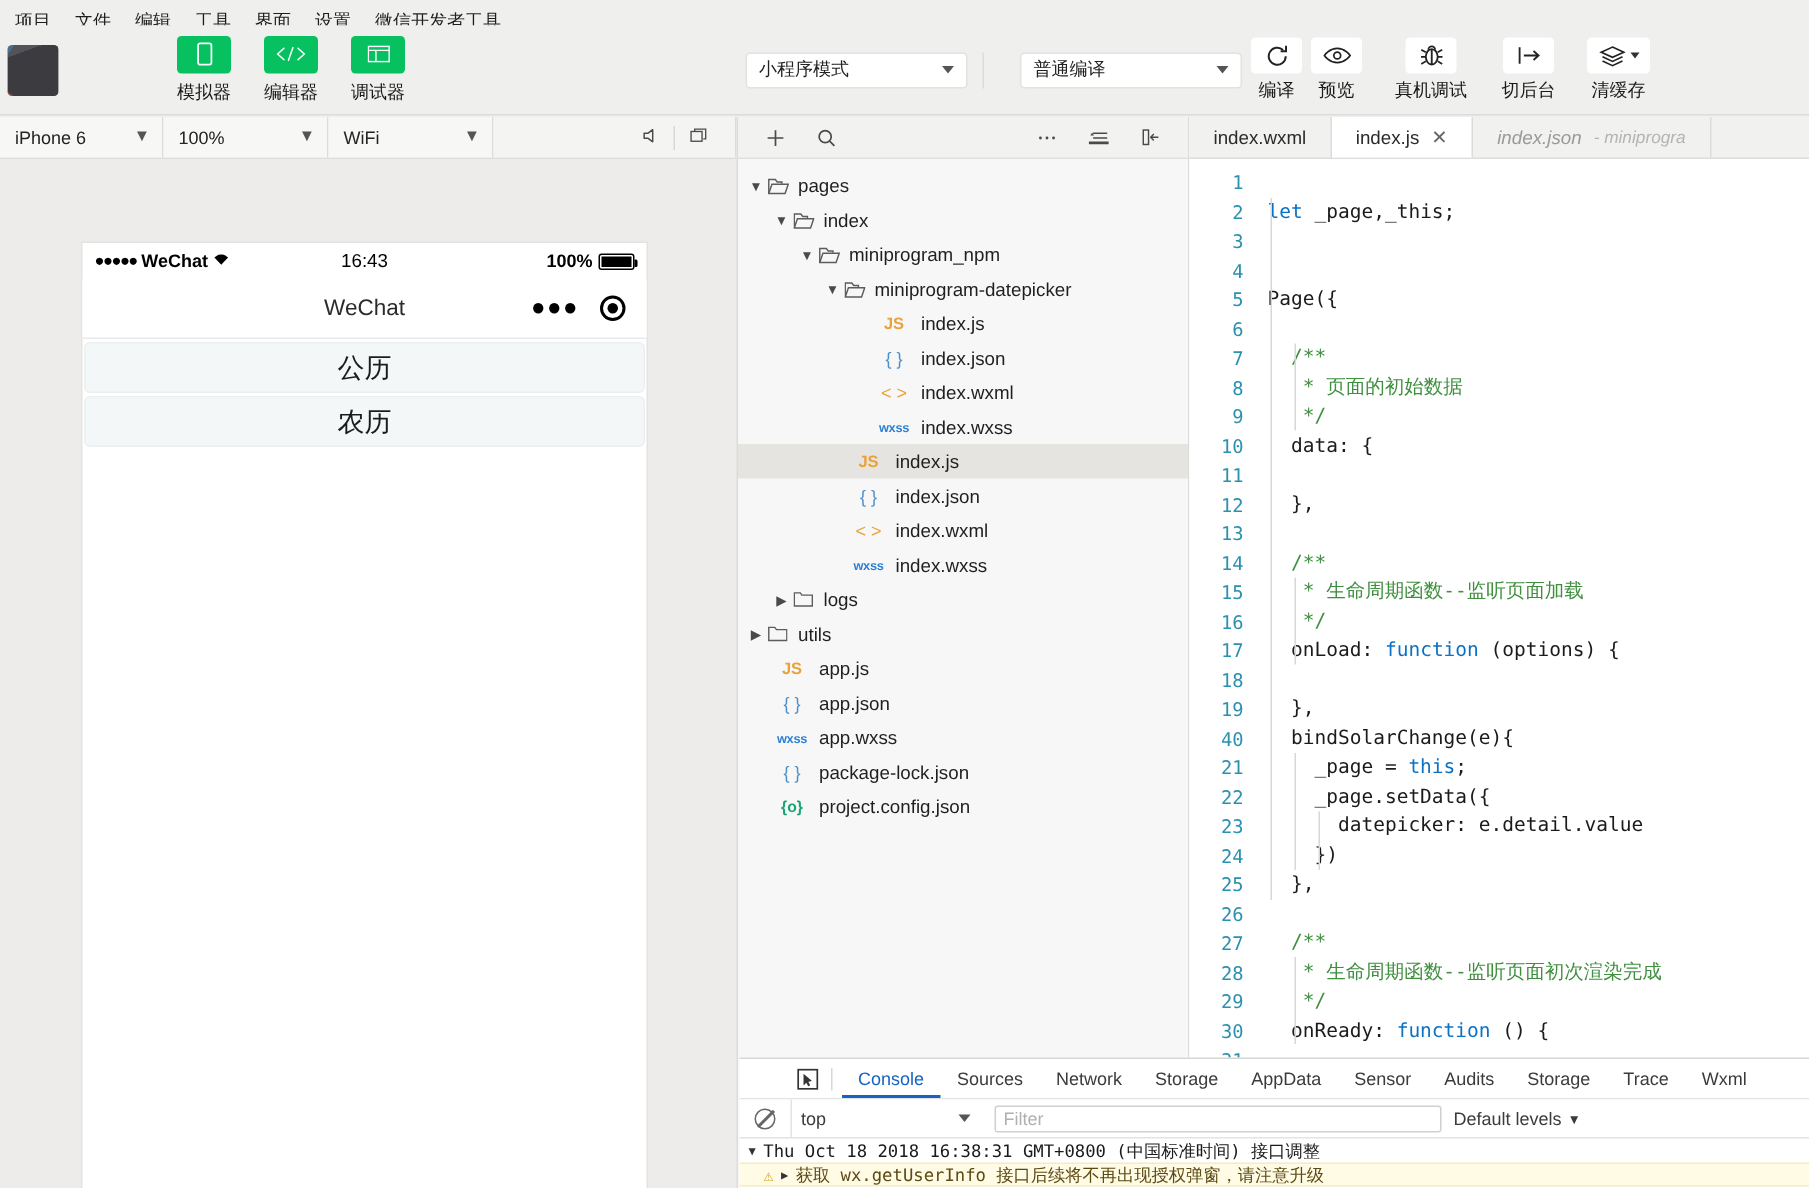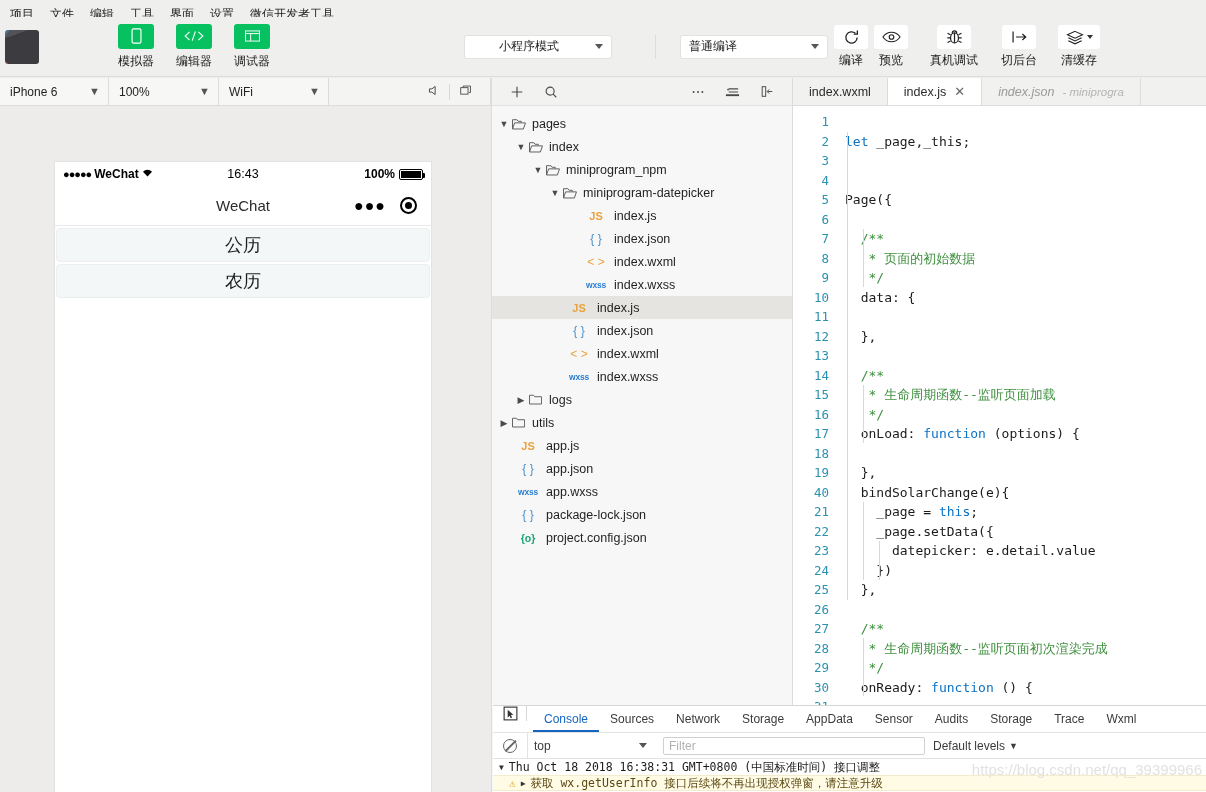--- a/index.html
+++ b/index.html
@@ -80,21 +80,21 @@
     position: relative;
   }
   .sel .cap { flex: 1; white-space: nowrap; }
   .sel .tri {
     width: 0; height: 0;
     border-left: 4px solid transparent;
     border-right: 4px solid transparent;
     border-top: 5px solid #555;
     margin-left: 10px;
   }
-  .mode-sel { position: absolute; left: 464px; width: 148px; text-align: center; }
+  .mode-sel { position: absolute; left: 497px; width: 148px; }
   .divider-v { position: absolute; left: 655px; top: 18px; width: 1px; height: 24px; background: #dcdcda; }
   .compile-sel { position: absolute; left: 680px; width: 148px; }
 
   .ico-btn {
     position: absolute;
     display: flex; flex-direction: column; align-items: center;
     width: 48px;
   }
   .ico-btn .box {
     width: 34px; height: 24px;
@@ -291,24 +291,25 @@
   
   .devtools {
     position: absolute;
     left: 493px; right: 0; bottom: 0;
     height: 87px;
     background: #fff;
     border-top: 1px solid #d6d6d4;
     display: flex; flex-direction: column;
   }
   .dt-tabs {
-    height: 27px; display: flex; align-items: flex-start;
+    height: 27px; display: flex; align-items: center;
     border-bottom: 1px solid #e3e3e1;
     font-size: 12px; color: #3b3b3b;
     background: #fff;
+    padding-left: 28px;
   }
   .dt-cursor { padding: 0 8px 0 10px; display: flex; align-items: center; }
   .dt-vline { width: 1px; height: 15px; background: #d8d8d6; margin-right: 6px; }
   .dt-tab { padding: 0 11px; height: 100%; display: flex; align-items: center; white-space: nowrap; }
   .dt-tab.active { color: #1565c0; box-shadow: inset 0 -2px 0 #1565c0; }
   .dt-filter {
     height: 26px; display: flex; align-items: center;
     border-bottom: 1px solid #e3e3e1;
     font-size: 12px; color: #3b3b3b;
     background: #fff;
@@ -327,21 +328,21 @@
     border-left: 1px solid #e3e3e1;
     height: 100%;
   }
   .ctx-sel .tri2 {
     margin-left: auto; margin-right: 8px;
     width: 0; height: 0;
     border-left: 4px solid transparent; border-right: 4px solid transparent;
     border-top: 5px solid #555;
   }
   .fl-input {
-    width: 262px; height: 18px; margin: 0 8px;
+    width: 298px; height: 18px; margin: 0 8px;
     border: 1px solid #d0d0ce; border-radius: 2px;
     font-size: 12px; color: #b0b0b0; padding: 0 5px;
     display: flex; align-items: center;
     background: #fff;
   }
   .lvl { display: flex; align-items: center; gap: 4px; }
   .console-body { flex: 1; overflow: hidden; font-family: "DejaVu Sans Mono", monospace; font-size: 11.5px; }
   .c-line { display: flex; align-items: center; height: 16px; padding-left: 6px; color: #1a1a1a; }
   .c-tri { color: #333; font-size: 8px; margin-right: 5px; }
   .c-warn {
@@ -781,14 +782,13 @@
         </div>
         <div class="c-line c-warn">
           <span style="width: 10px; display: inline-block;"></span>
           <span class="warn-ic">⚠</span>
           <span class="c-tri">▶</span>
           <span>获取 wx.getUserInfo 接口后续将不再出现授权弹窗，请注意升级</span>
         </div>
       </div>
   </div>
 
-  <div class="watermark">https://blog.csdn.net/qq_39399966</div>
 </div>
 
 </body></html>

